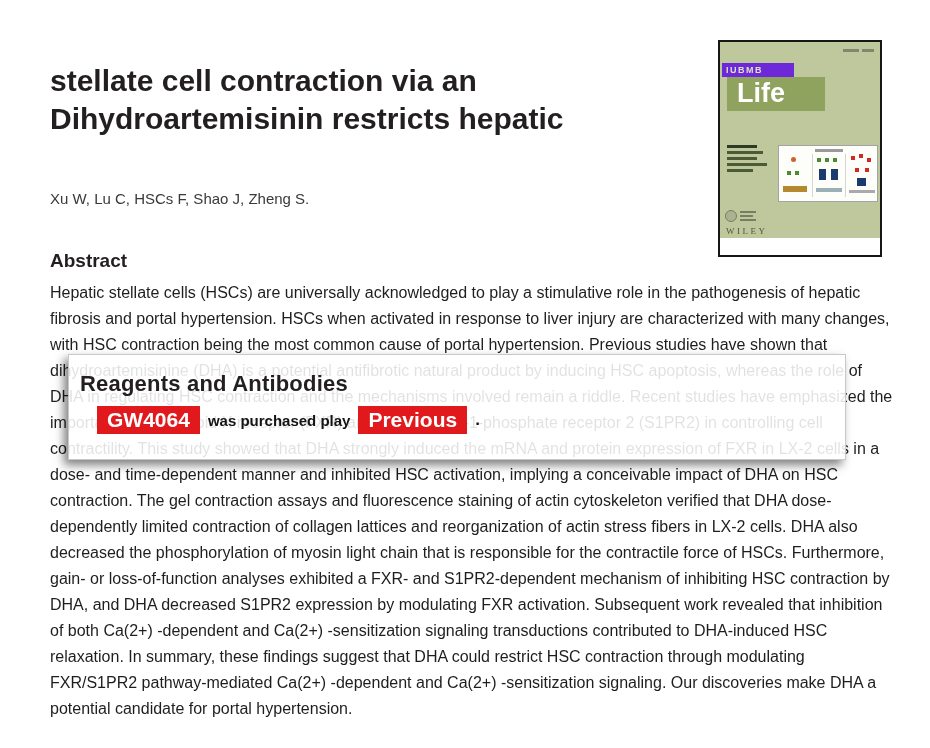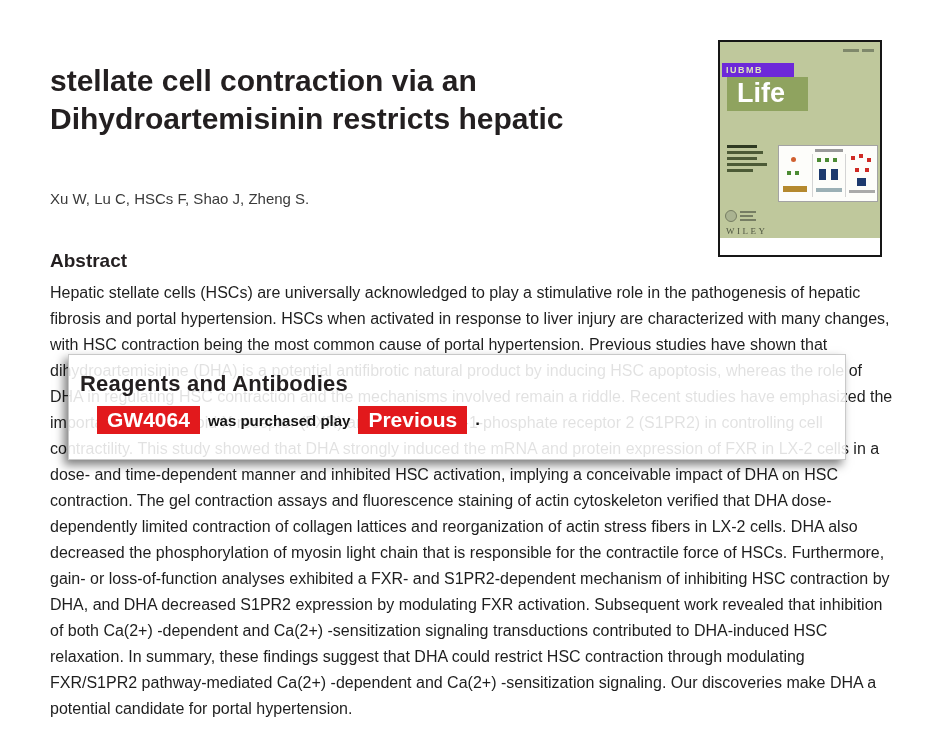--- a/index.html
+++ b/index.html
@@ -48,21 +48,21 @@
     background:#bfc89c;border:2px solid #161616;box-sizing:border-box;z-index:2;
   }
   .vol-bars{position:absolute;right:6px;top:7px;display:flex;gap:3px;}
   .vol-bars i{display:block;height:3px;background:#7f886b;}
   .band-iubmb{
     position:absolute;left:2px;top:21px;width:72px;height:14px;background:#6d28d9;
     color:#dde4bd;font-size:9px;font-weight:bold;letter-spacing:1.5px;
     line-height:14px;padding-left:4px;box-sizing:border-box;
   }
   .band-life{
-    position:absolute;left:7px;top:35px;width:81px;height:34px;background:#8fa35f;
+    position:absolute;left:7px;top:35px;width:98px;height:34px;background:#8fa35f;
     color:#ffffff;font-size:27px;font-weight:bold;line-height:33px;
     padding-left:10px;box-sizing:border-box;
   }
   .iti{position:absolute;left:7px;top:103px;}
   .iti i{display:block;height:3px;margin-bottom:3px;background:#4c5a36;}
   .iti i:first-child{background:#2f3a22;}
   .figpanel{
     position:absolute;left:58px;top:103px;width:100px;height:57px;
     background:#fdfdfa;border:1px solid #a3a3a3;box-sizing:border-box;
   }

